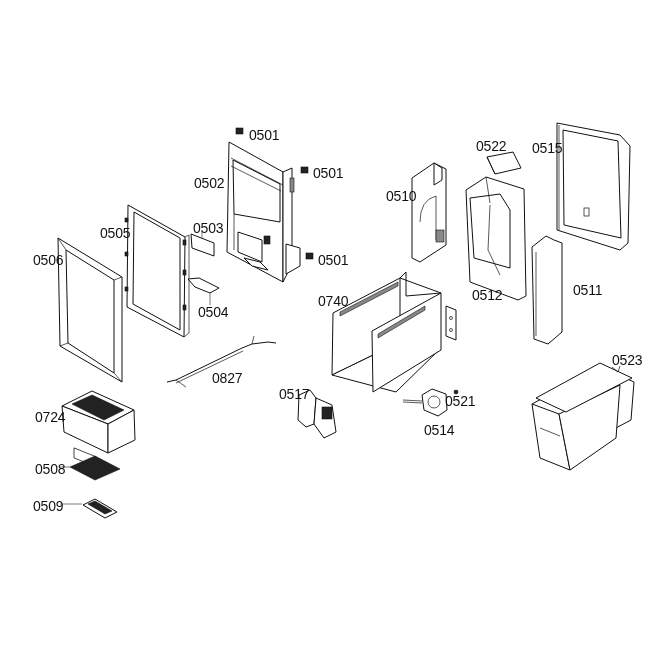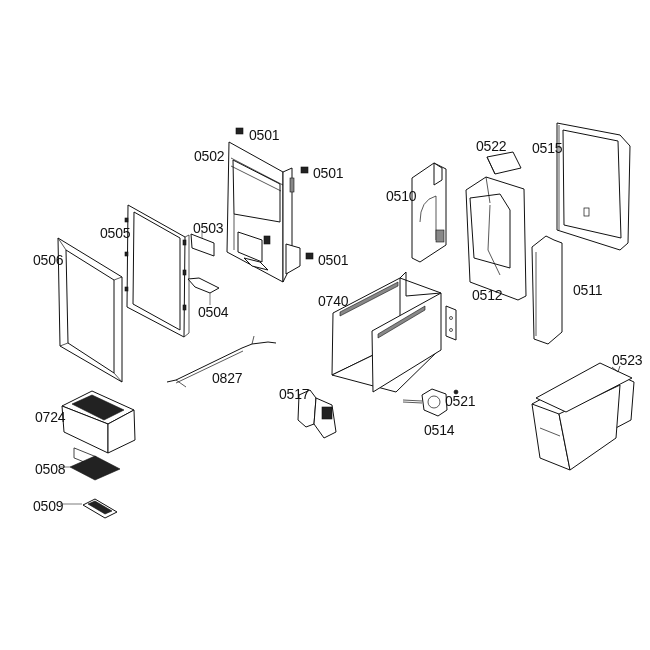--- a/index.html
+++ b/index.html
@@ -164,21 +164,21 @@
     <polygon class="p" points="536,398 600,363 632,378 566,412"></polygon>
     <line class="t" x1="540" y1="428" x2="560" y2="436"></line>
     <path class="t" d="M612,367 L618,372 L620,366"></path>
   </g>
 </svg>
 
 
 <span class="lbl" style="left:249px;top:128px">0501</span>
 <span class="lbl" style="left:313px;top:166px">0501</span>
 <span class="lbl" style="left:318px;top:253px">0501</span>
-<span class="lbl" style="left:194px;top:149px">0502</span>
+<span class="lbl" style="left:194px;top:176px">0502</span>
 <span class="lbl" style="left:193px;top:221px">0503</span>
 <span class="lbl" style="left:198px;top:305px">0504</span>
 <span class="lbl" style="left:100px;top:226px">0505</span>
 <span class="lbl" style="left:33px;top:253px">0506</span>
 <span class="lbl" style="left:35px;top:410px">0724</span>
 <span class="lbl" style="left:35px;top:462px">0508</span>
 <span class="lbl" style="left:33px;top:499px">0509</span>
 <span class="lbl" style="left:386px;top:189px">0510</span>
 <span class="lbl" style="left:573px;top:283px">0511</span>
 <span class="lbl" style="left:472px;top:288px">0512</span>

